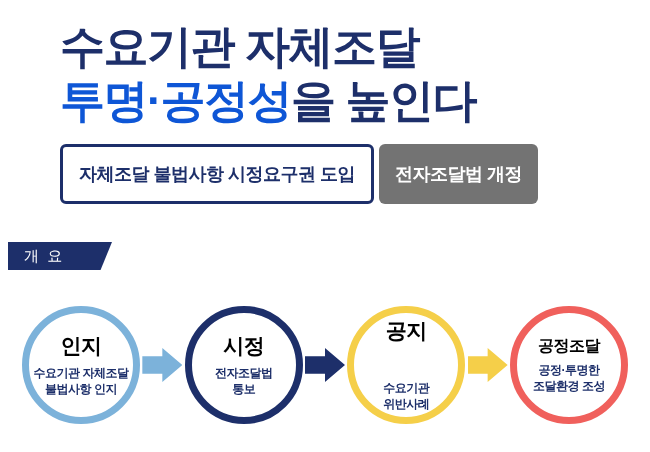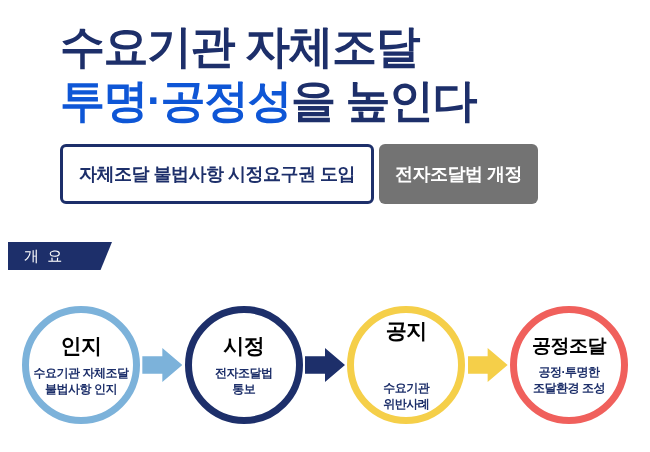--- a/index.html
+++ b/index.html
@@ -120,21 +120,21 @@
           <div>수요기관</div>
           <div>위반사례</div>
         </div>
       </div>
     </div>
 
     <div class="arrow" style="background: rgb(245, 207, 73);"></div>
 
     <div class="step">
       <div class="circle" style="border-color: rgb(240, 96, 92);">
-        <div class="step-title" style="font-size:19px">공정조달</div>
+        <div class="step-title" style="font-size:16px">공정조달</div>
         <div class="step-desc">
           <div>공정·투명한</div>
           <div>조달환경 조성</div>
         </div>
       </div>
     </div>
 
   </div>
 </div>
 

